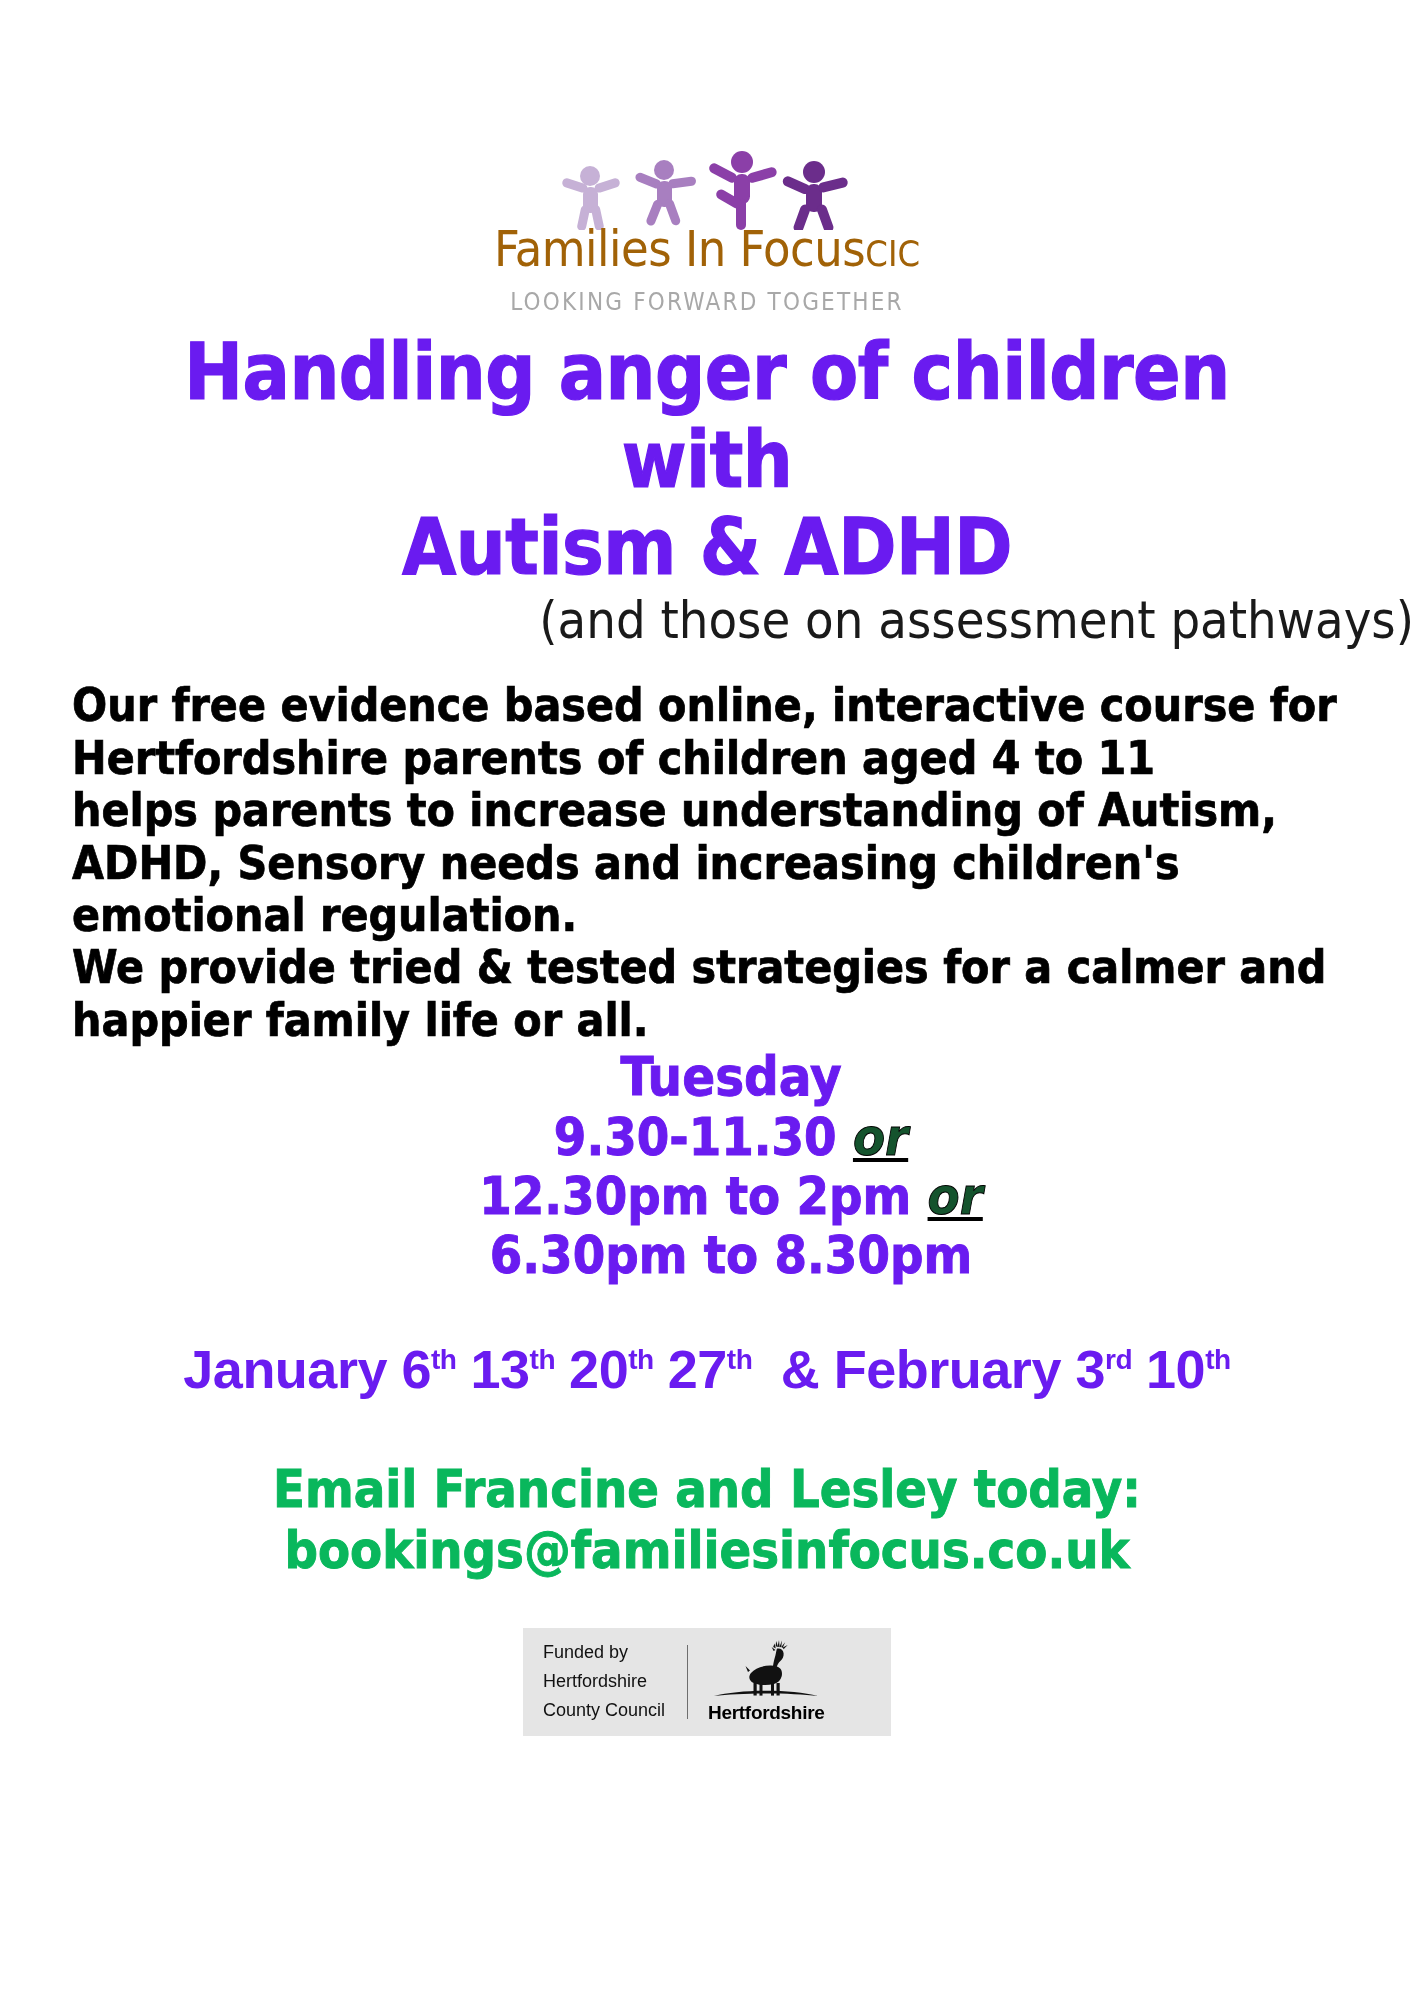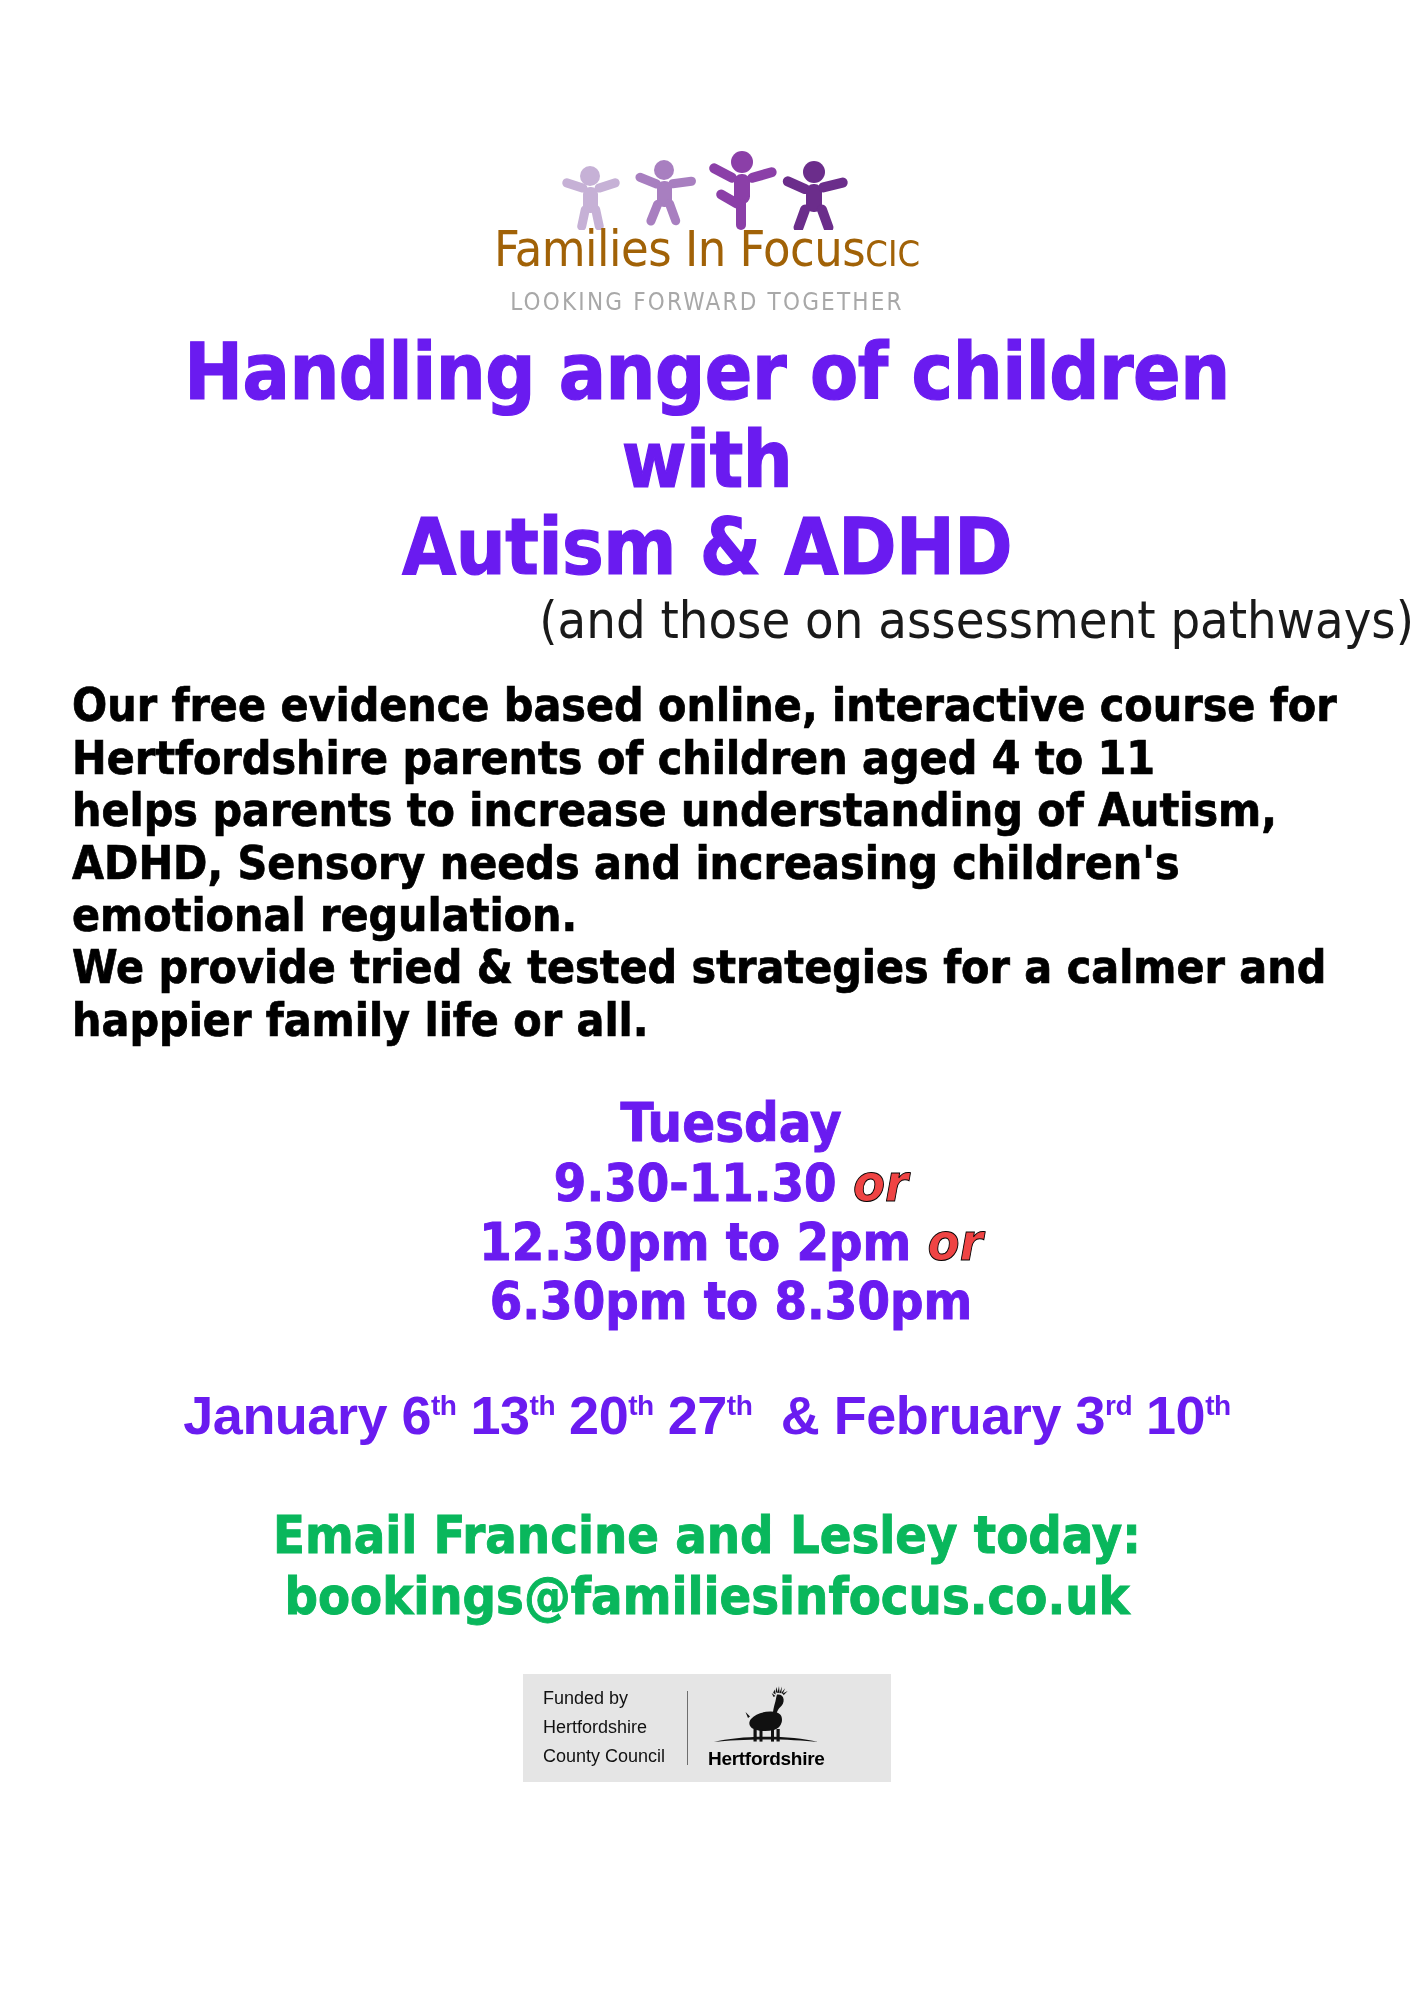--- a/index.html
+++ b/index.html
@@ -95,29 +95,29 @@
   .body-copy .bline { display: block; }
 
   
   .schedule {
     text-align: center;
     color: #6A1BF0;
     font-family: "DejaVu Sans Condensed", "Liberation Sans Narrow", "Liberation Sans", sans-serif;
     font-weight: bold;
     font-size: 52px;
     line-height: 1.14;
-    margin-top: 46px;
     padding-left: 48px;
     -webkit-text-stroke: 0.9px #6A1BF0;
   }
   .schedule .sline { display: block; }
   .schedule .day { font-size: 54px; }
   .schedule .orx {
-    color: #ef4444;
+    color: #14532d;
     font-style: italic;
+    text-decoration: underline;
     text-decoration-thickness: 4px;
     text-underline-offset: 3px;
     -webkit-text-stroke: 0.9px #000000;
   }
 
   
   .dates {
     text-align: center;
     color: #6A1BF0;
     font-family: "Liberation Sans", sans-serif;

